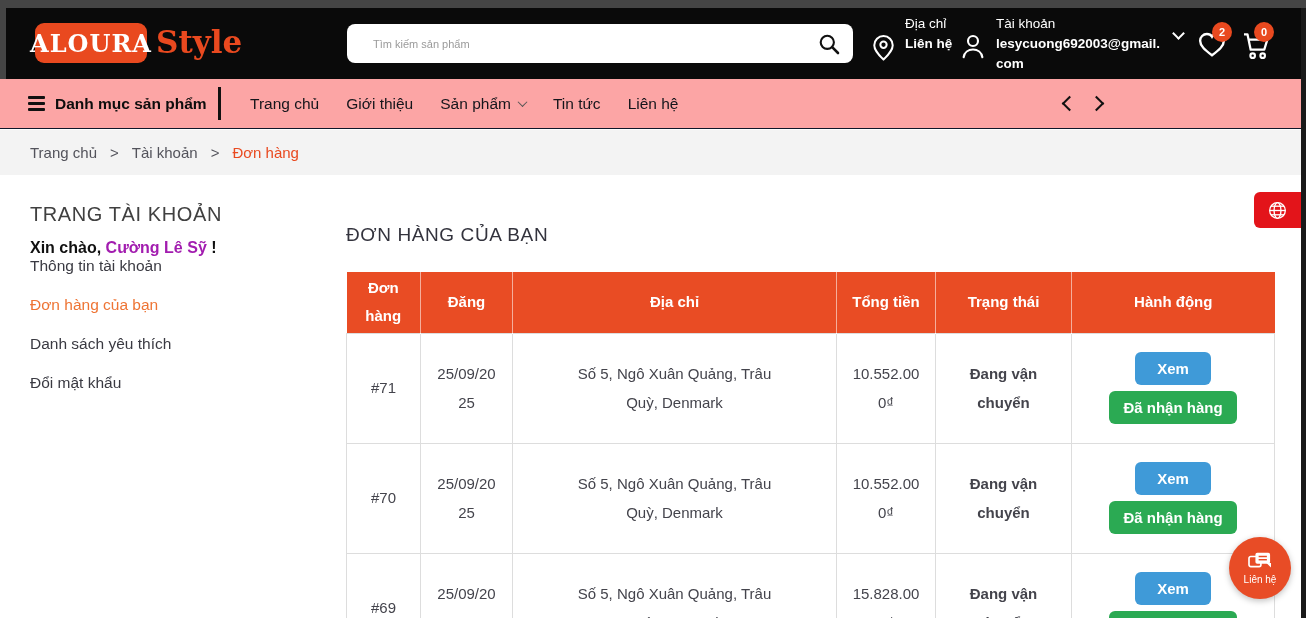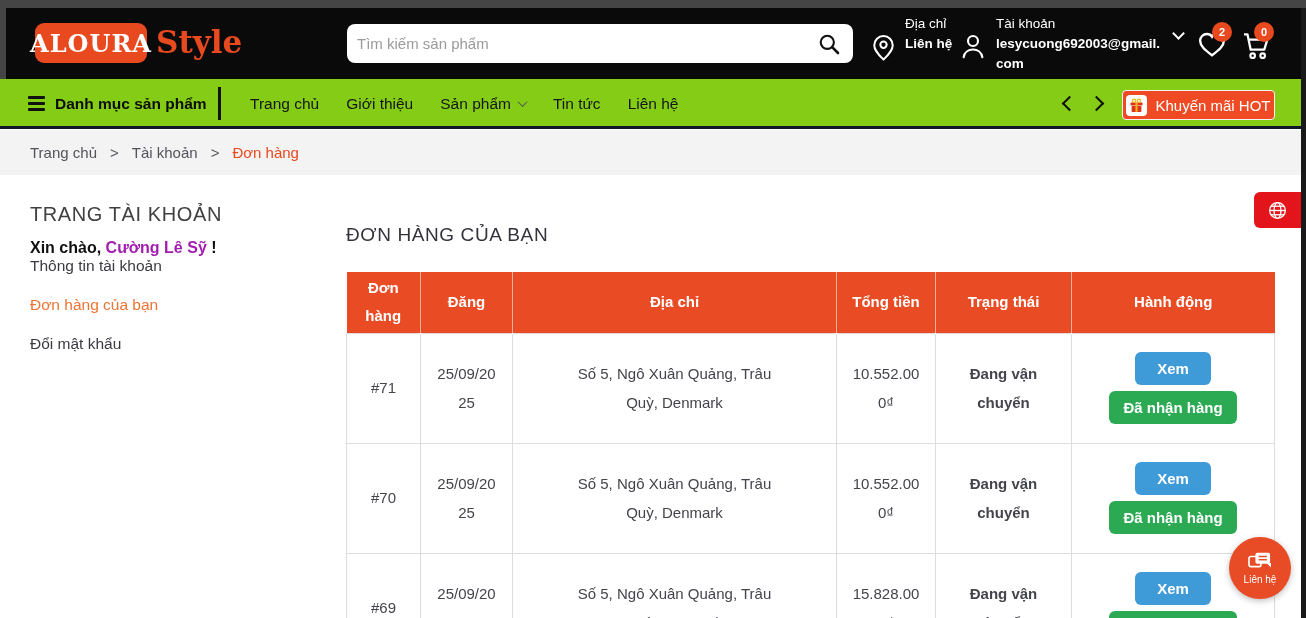--- a/index.html
+++ b/index.html
@@ -14,21 +14,21 @@
 
   
   .header { position:absolute; left:6px; top:8px; width:1300px; height:71px; background:#0a0a0a; }
   .logo-badge { position:absolute; left:29px; top:15px; width:112px; height:40px; background:#e9491f;
                 border-radius:9px; display:flex; align-items:center; justify-content:center; }
   .logo-primary { font-family:"DejaVu Serif", serif; font-weight:bold; color:#fff; font-size:24px; letter-spacing:1px; }
   .logo-secondary { position:absolute; left:150px; top:16px; font-family:"DejaVu Serif", serif; font-weight:bold;
                     color:#e9491f; font-size:31px; }
   .search-box { position:absolute; left:341px; top:16px; width:506px; height:39px; background:#fff; border-radius:8px; }
   .search-box input { position:absolute; left:0; top:0; width:100%; height:100%; border:none; outline:none;
-                      background:transparent; border-radius:8px; padding:0 46px 0 10px; font-size:15px; color:#333;
+                      background:transparent; border-radius:8px; padding:0 46px 0 26px; font-size:11px; color:#333;
                       font-family:"Liberation Sans", sans-serif; }
   .search-box input::placeholder { color:#9a9a9a; }
   .search-icon { position:absolute; right:12px; top:8px; width:24px; height:24px; cursor:pointer; }
 
   .hgroup { position:absolute; display:flex; color:#fff; }
   .hgroup .txt { font-size:13.5px; line-height:20px; }
   .contact-group { left:864px; top:6px; width:96px; }
   .contact-icon { margin:18px 8px 0 0; }
   .contact-txt { width:54px; }
   .contact-bold { font-weight:bold; }
@@ -38,21 +38,21 @@
   .account-email { font-weight:bold; word-break:break-all; }
   .chev-down { position:absolute; left:1168px; top:21px; width:9px; height:9px;
                border-right:2px solid #fff; border-bottom:2px solid #fff; transform:rotate(45deg); cursor:pointer; }
   .iconbtn { position:absolute; cursor:pointer; }
   .heart-btn { left:1191px; top:22px; } .cart-btn { left:1234px; top:21px; }
   .badge { position:absolute; width:20px; height:20px; background:#e9491f; border-radius:50%;
            color:#fff; font-size:11px; font-weight:bold; display:flex; align-items:center; justify-content:center; }
   .heart-badge { left:1206px; top:14px; } .cart-badge { left:1248px; top:14px; }
 
   
-  .nav { position:absolute; left:0; top:79px; width:1306px; height:50px; background:#84cc16; border-bottom:3px solid #0f172a; }
+  .nav { position:absolute; left:0; top:79px; width:1306px; height:50px; background:#fca5a5; border-bottom:1px solid #0f172a; }
   .catalog { position:absolute; left:28px; top:0; height:49px; display:flex; align-items:center; gap:10px; cursor:pointer; }
   .burger span { display:block; width:17px; height:2.6px; background:#111; margin:3.2px 0; border-radius:1px; }
   .catalog-label { font-size:15.5px; font-weight:bold; color:#0d0d0d; }
   .nav-divider { position:absolute; left:218px; top:8px; width:2.5px; height:33px; background:#111; }
   .menu { position:absolute; left:250px; top:0; height:49px; display:flex; align-items:center; gap:27px; }
   .menu-item { font-size:15.5px; color:#15151b; cursor:pointer; display:flex; align-items:center; }
   .menu-chev { width:7px; height:7px; border-right:1.8px solid #555; border-bottom:1.8px solid #555;
                transform:rotate(45deg) translate(-1px,-1px); margin-left:8px; }
   .carousel-arrows { position:absolute; left:1064px; top:0; height:49px; display:flex; align-items:center; gap:16px; }
   .arr { width:11px; height:11px; border-left:2.6px solid #111; border-bottom:2.6px solid #111; cursor:pointer; }
@@ -189,32 +189,20 @@
           <span>Tin tức</span>
         </span>
       <span class="menu-item">
           <span>Liên hệ</span>
         </span>
     </div>
     <div class="carousel-arrows">
       <span class="arr arr-prev"></span>
       <span class="arr arr-next"></span>
     </div>
-    <div class="promo-btn">
-      <span class="gift-wrap">
-        <svg width="15" height="15" viewBox="0 0 20 20">
-          <rect x="2" y="6" width="16" height="4" rx="1" fill="#e03418"></rect>
-          <rect x="3.5" y="10.5" width="13" height="8" rx="1" fill="#e03418"></rect>
-          <rect x="8.6" y="6" width="2.8" height="12.5" fill="#f5b31a"></rect>
-          <circle cx="6.8" cy="3.8" r="2.2" fill="none" stroke="#f5b31a" stroke-width="1.6"></circle>
-          <circle cx="13.2" cy="3.8" r="2.2" fill="none" stroke="#f5b31a" stroke-width="1.6"></circle>
-        </svg>
-      </span>
-      <span>Khuyến mãi HOT</span>
-    </div>
   </div>
 
   <div class="breadcrumb">
     <span class="crumb">Trang chủ</span>
     <span>&gt;</span>
     <span class="crumb">Tài khoản</span>
     <span>&gt;</span>
     <span class="crumb crumb-active">Đơn hàng</span>
   </div>
 
@@ -240,20 +228,21 @@
   </div>
 
   <div class="content">
 
     <div class="sidebar">
       <div class="sidebar-title">TRANG TÀI KHOẢN</div>
       <div class="greeting"><span>Xin chào, </span><span class="name">Cường Lê Sỹ</span><span> !</span></div>
       <ul class="side-menu">
         <li>Thông tin tài khoản</li>
         <li class="active">Đơn hàng của bạn</li>
+        <li>Danh sách yêu thích</li>
         <li>Đổi mật khẩu</li>
       </ul>
     </div>
 
     <div class="main">
       <div class="orders-title">ĐƠN HÀNG CỦA BẠN</div>
 
       <table class="orders">
         <colgroup>
           <col class="col-id">

